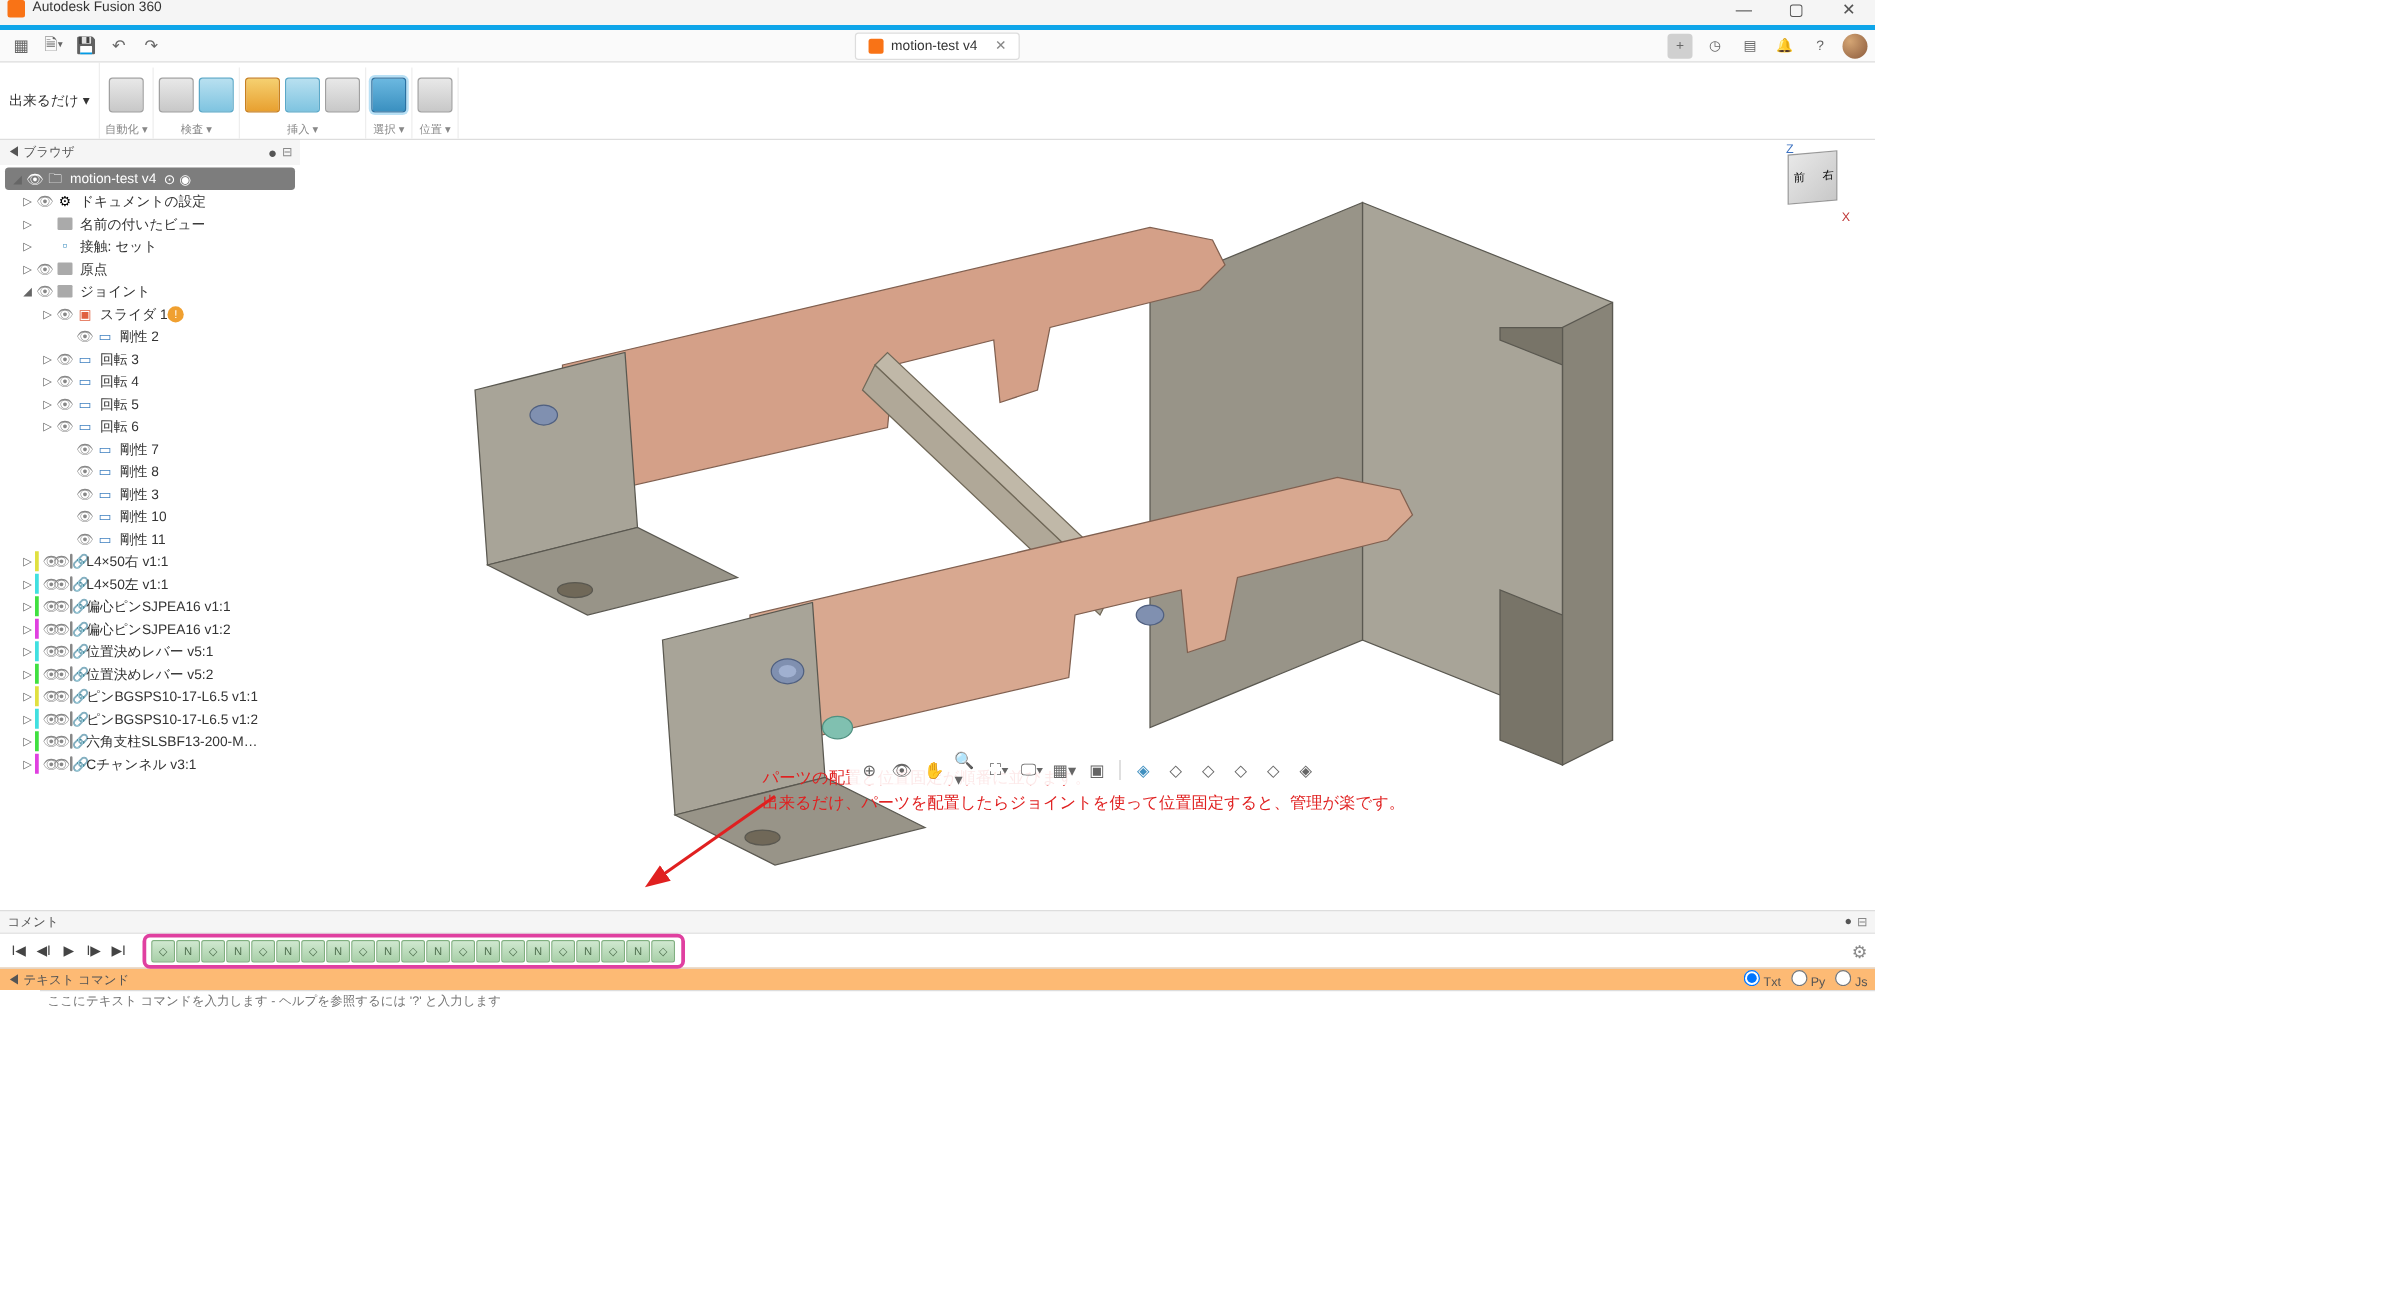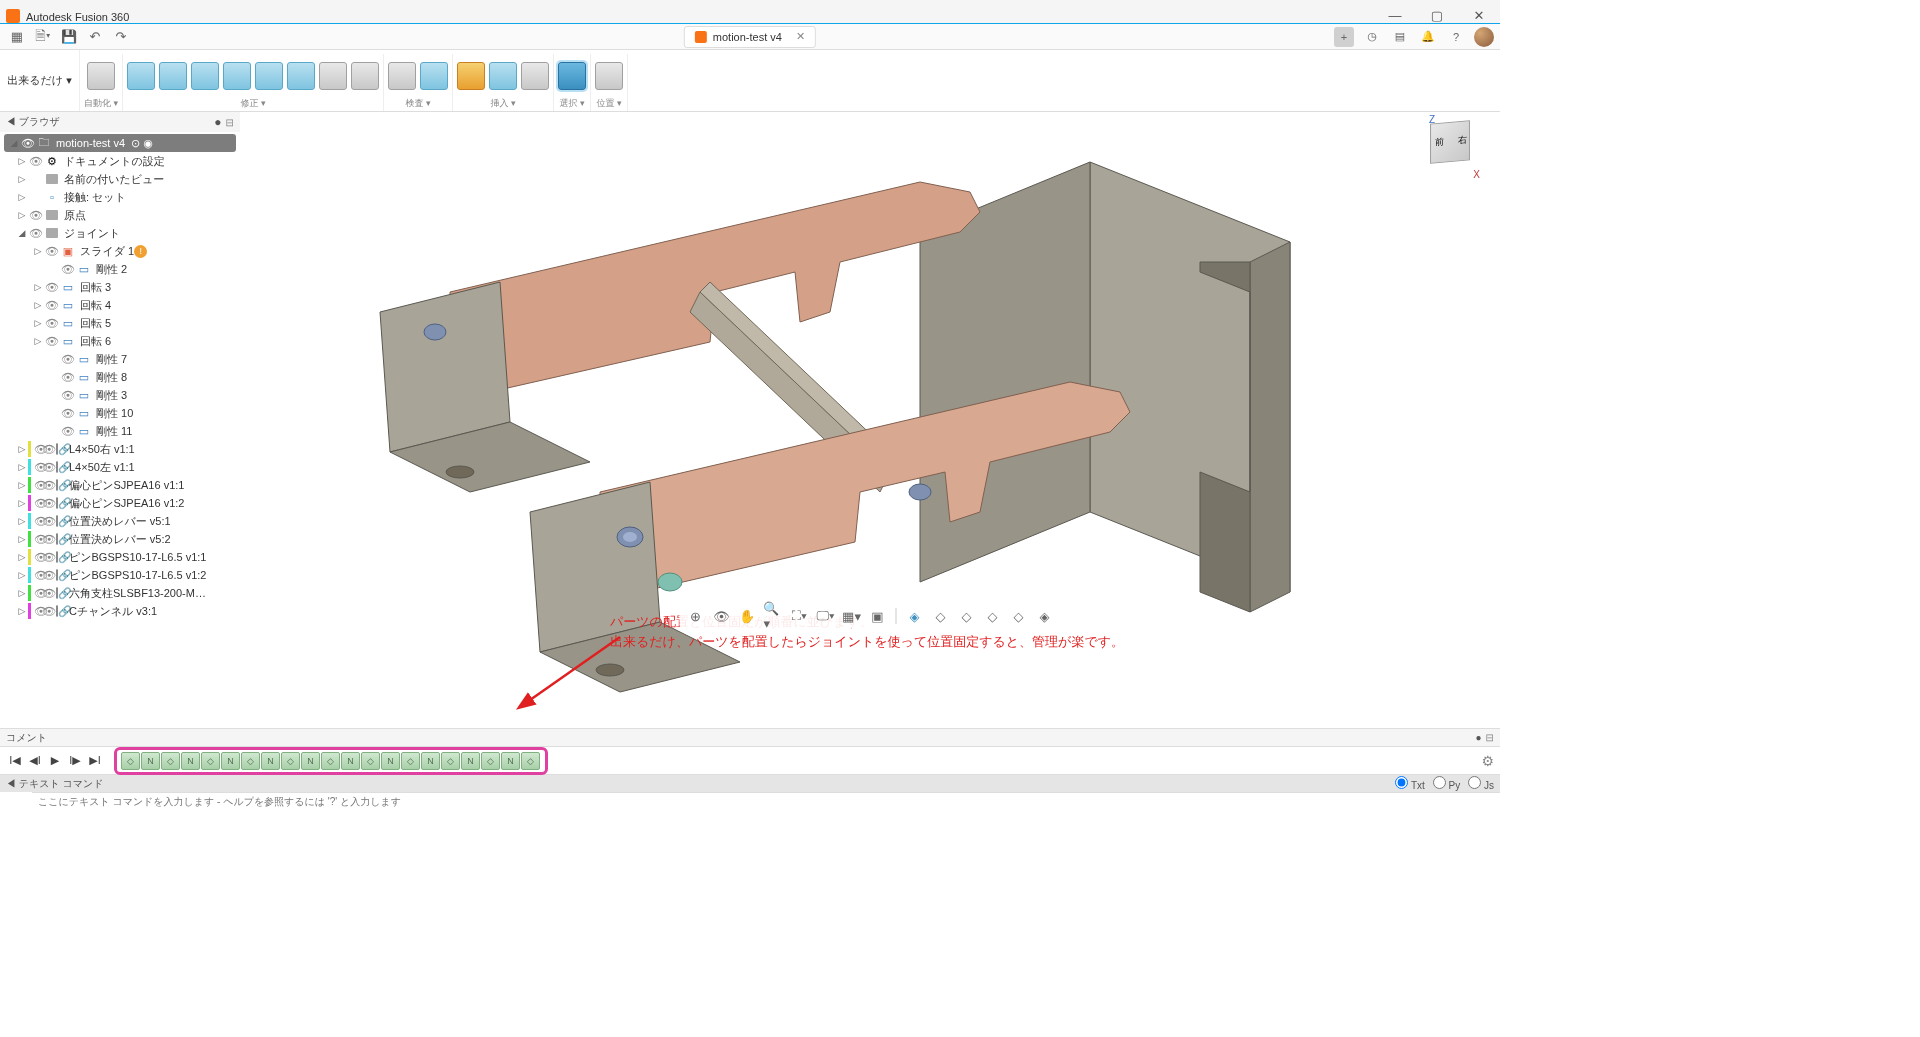--- a/index.html
+++ b/index.html
@@ -1,19 +1,19 @@
 <!DOCTYPE html>
 <html><head>
 <meta charset="utf-8">
 <style>
 * { margin: 0; padding: 0; box-sizing: border-box; font-family: "Segoe UI", Meiryo, sans-serif; }
 body { background: #fff; width: 1500px; height: 812px; overflow: hidden; font-size: 11px; }
 
 
-.titlebar { height: 24px; background: #f5f5f5; display: flex; align-items: flex-end; padding: 0 6px; border-bottom: 1px solid #0ea5e9; }
+.titlebar { height: 24px; background: #f5f5f5; display: flex; align-items: flex-start; padding: 0 6px; border-bottom: 4px solid #0ea5e9; }
 .titlebar .app-icon { width: 14px; height: 14px; background: #f97316; border-radius: 2px; margin-right: 6px; }
 .titlebar .title { font-size: 11px; color: #333; flex: 1; }
 .titlebar .win-controls { display: flex; gap: 12px; }
 .titlebar .win-btn { width: 30px; text-align: center; font-size: 13px; color: #555; cursor: pointer; }
 
 
 .quickbar { height: 26px; background: #fafafa; display: flex; align-items: center; padding: 0 6px; border-bottom: 1px solid #ddd; position: relative; }
 .quickbar .qbtn { width: 22px; height: 22px; display: flex; align-items: center; justify-content: center; color: #666; margin-right: 4px; cursor: pointer; font-size: 13px; }
 .tab-strip { position: absolute; left: 50%; transform: translateX(-50%); display: flex; align-items: center; gap: 6px; background: #fff; border: 1px solid #ddd; border-radius: 3px; padding: 2px 10px; height: 22px; }
 .tab-strip .tab-icon { width: 12px; height: 12px; background: #f97316; border-radius: 2px; }
@@ -82,21 +82,21 @@
 .comment-bar { height: 18px; background: #f5f5f5; display: flex; align-items: center; padding: 0 6px; font-size: 10px; color: #555; border-top: 1px solid #ddd; }
 .comment-bar .bullet { margin-left: auto; }
 
 .timeline { height: 28px; background: #fff; display: flex; align-items: center; padding: 0 6px; border-top: 1px solid #ddd; }
 .timeline .play-controls { display: flex; gap: 2px; margin-right: 10px; }
 .timeline .pbtn { width: 18px; height: 18px; display: flex; align-items: center; justify-content: center; font-size: 11px; color: #444; cursor: pointer; }
 .timeline .history { display: flex; gap: 0; border: 3px solid #e040a0; border-radius: 6px; padding: 2px 4px; }
 .timeline .hitem { width: 19px; height: 18px; background: linear-gradient(#d0e8d0, #a8d0a8); border: 1px solid #80b080; border-radius: 2px; margin-right: 1px; cursor: pointer; font-size: 9px; display: flex; align-items: center; justify-content: center; color: #507050; }
 .timeline .gear { margin-left: auto; color: #888; font-size: 14px; cursor: pointer; }
 
-.textcmd-bar { height: 18px; background: #e5e5e5; display: flex; align-items: center; padding: 0 6px; font-size: 10px; color: #555; border-top: 1px solid #ddd; }
+.textcmd-bar { height: 18px; background: #fdba74; display: flex; align-items: center; padding: 0 6px; font-size: 10px; color: #555; border-top: 1px solid #ddd; }
 .textcmd-bar .right { margin-left: auto; display: flex; gap: 8px; }
 .textcmd-input { height: 18px; padding: 0 6px; border-top: 1px solid #ddd; border-left: none; border-right: none; border-bottom: none; width: 100%; font-size: 10px; color: #999; background: #fff; margin-left: 32px; }
 </style>
 </head>
 <body>
 
 
 
 
 <div class="titlebar">
@@ -134,33 +134,20 @@
 
 <div class="ribbon">
   <div class="design-btn">出来るだけ ▾</div>
   <div class="ribbon-body">
     <div class="ribbon-groups">
       <div class="rgroup">
         <div class="icons">
             <div class="ticon gray"></div>
           </div>
         <div class="glabel">自動化 ▾</div>
-      </div>
-      <div class="rgroup">
-        <div class="icons">
-          <div class="ticon"></div>
-          <div class="ticon"></div>
-          <div class="ticon"></div>
-          <div class="ticon"></div>
-          <div class="ticon"></div>
-          <div class="ticon"></div>
-          <div class="ticon gray"></div>
-          <div class="ticon gray"></div>
-        </div>
-        <div class="glabel">修正 ▾</div>
       </div>
       <div class="rgroup">
         <div class="icons">
           <div class="ticon gray"></div>
           <div class="ticon"></div>
         </div>
         <div class="glabel">検査 ▾</div>
       </div>
       <div class="rgroup">
         <div class="icons">

